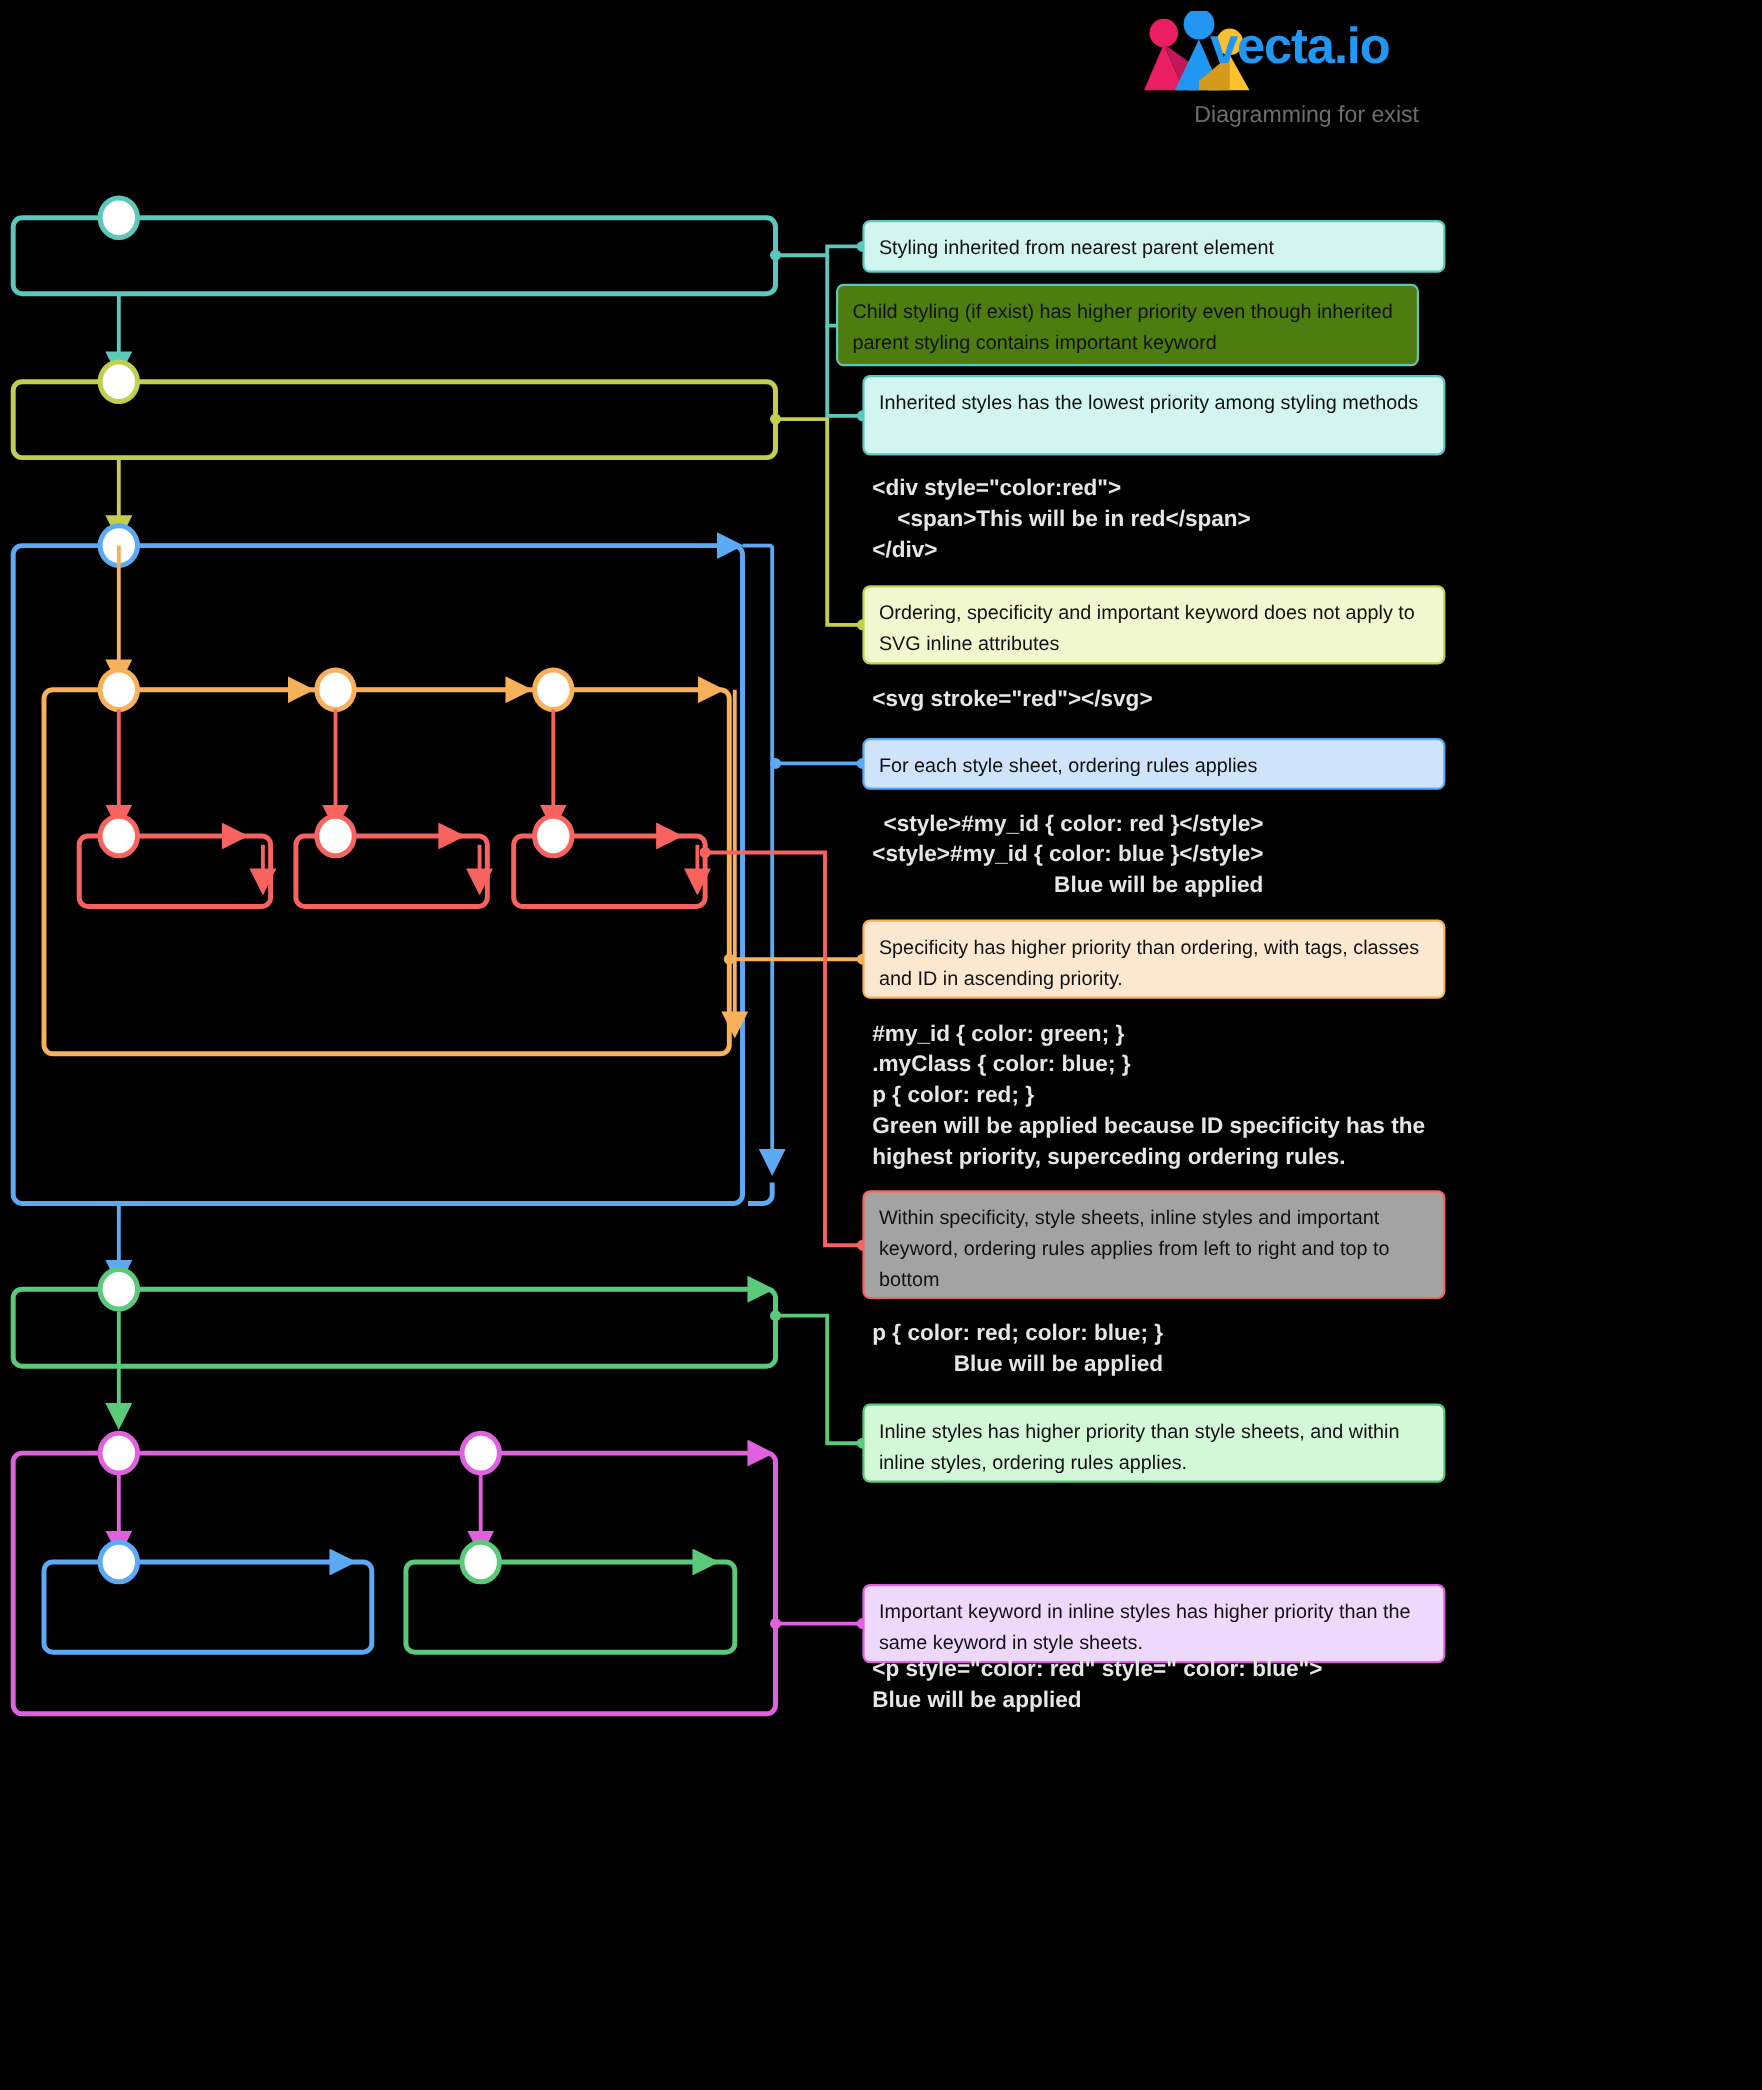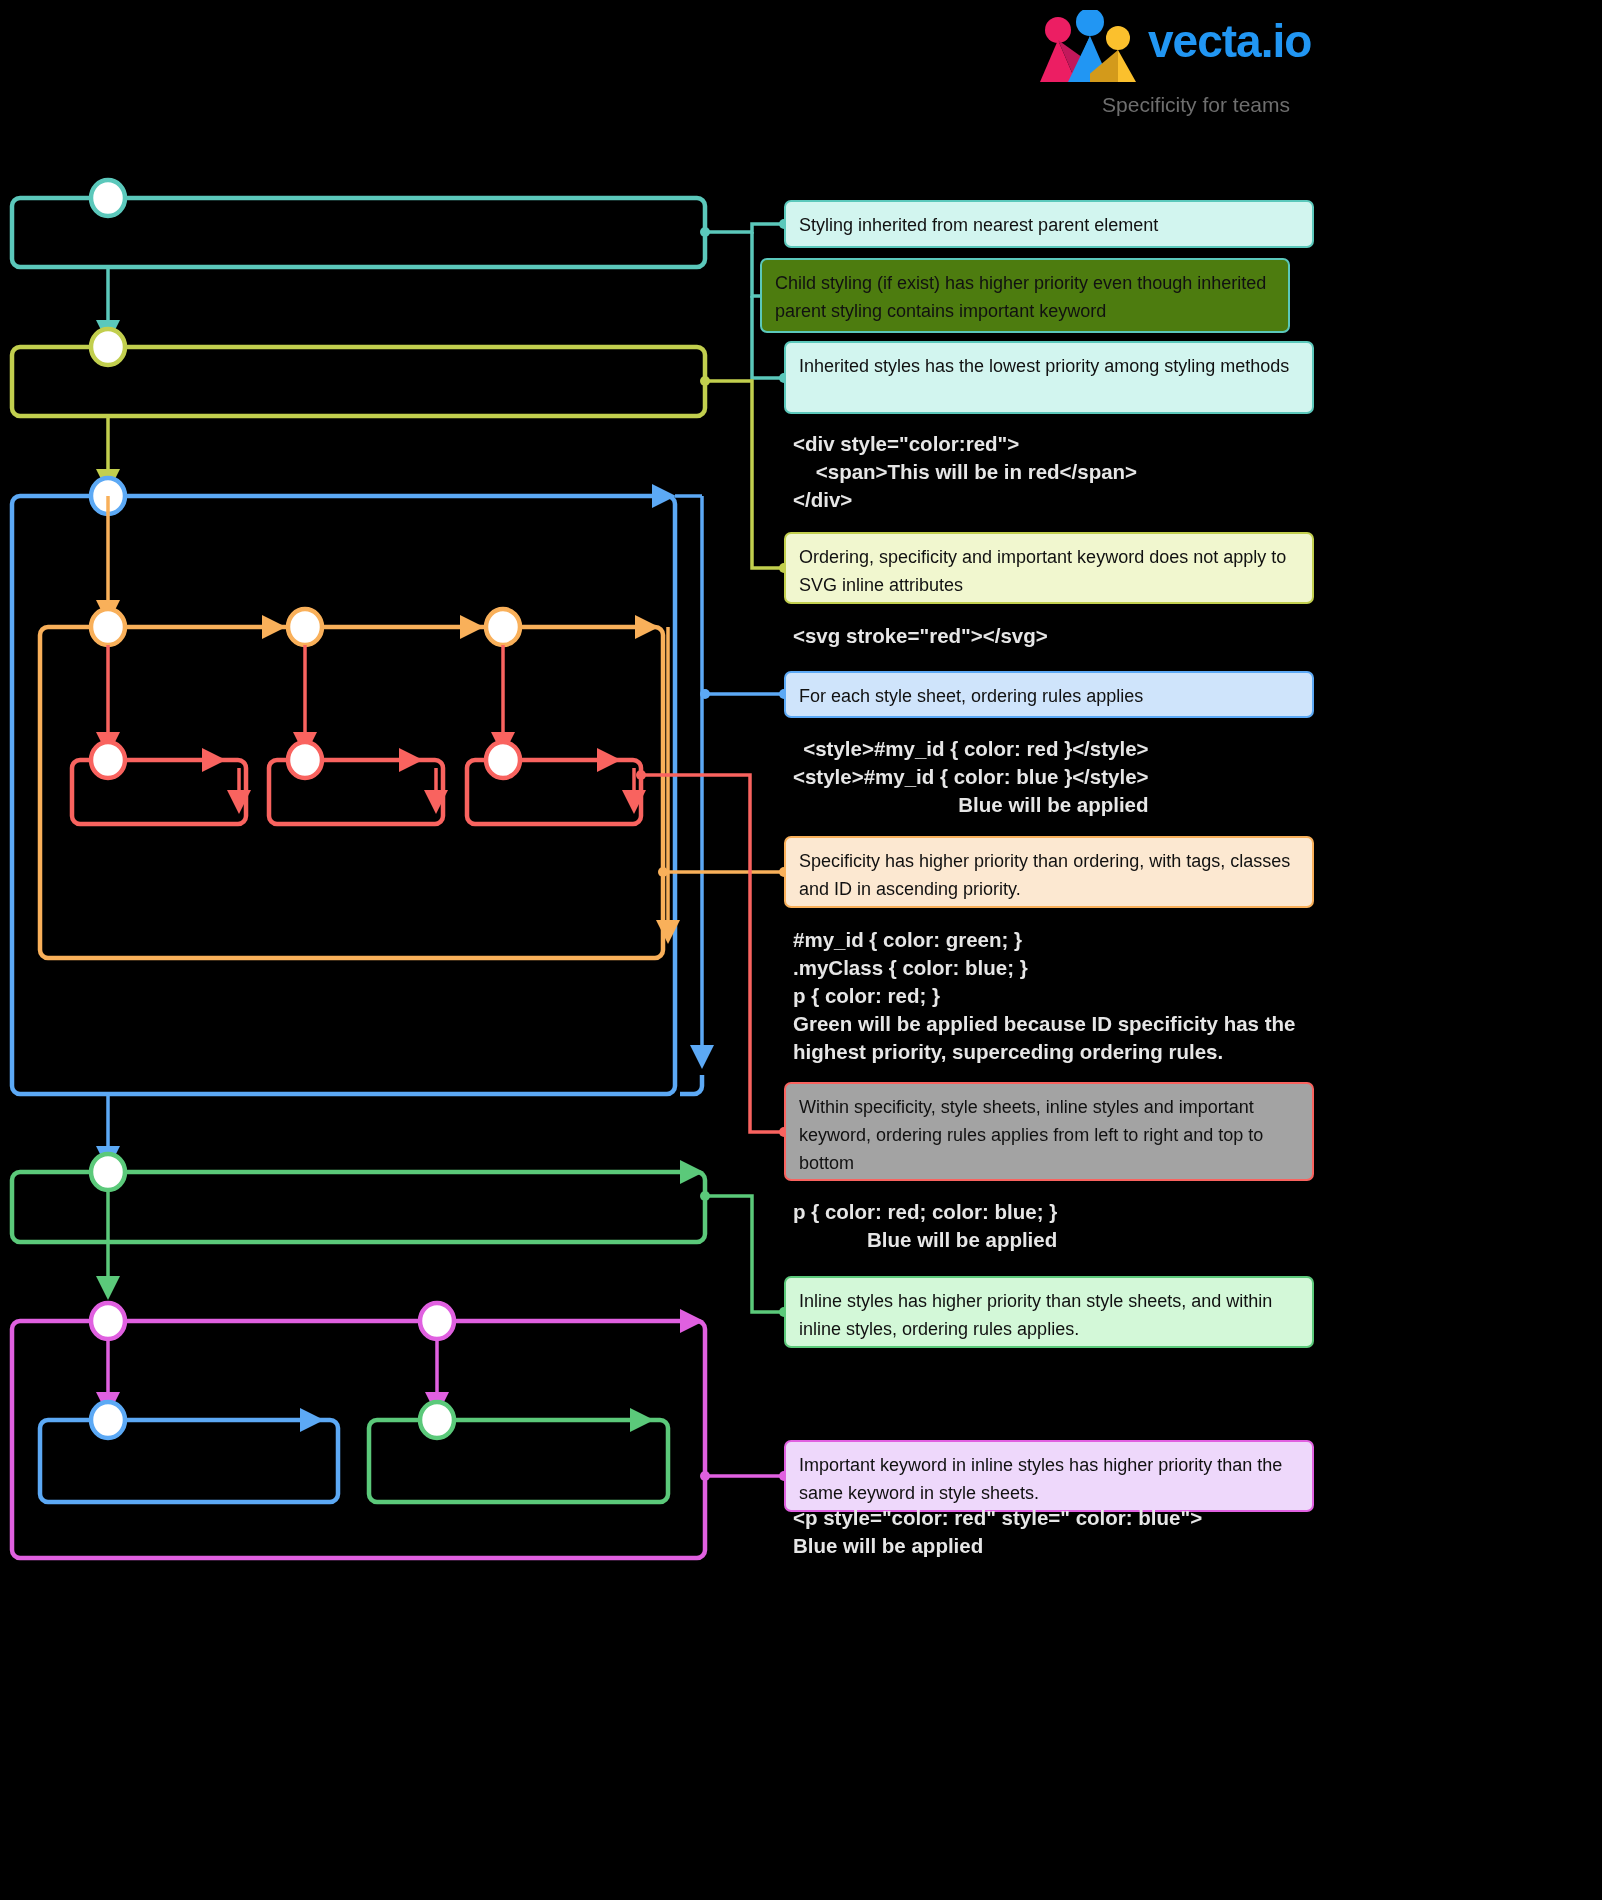--- a/index.html
+++ b/index.html
@@ -3,21 +3,21 @@
 <meta charset="utf-8">
 <style>
   html,body{margin:0;padding:0;background:#000;}
   body{width:1602px;height:1900px;position:relative;overflow:hidden;
        font-family:"Liberation Sans",sans-serif;}
 
   #diagram-svg{position:absolute;left:0;top:0;width:1602px;height:1900px;}
 
   .logo-wrap{position:absolute;left:1040px;top:10px;width:250px;height:80px;}
   .logo-text{position:absolute;left:1100px;top:14px;font-size:46px;font-weight:bold;
-             color:#2196f3;letter-spacing:-1px;margin-left:48px;}
+             color:#2196f3;letter-spacing:-1px;}
   .logo-tag{position:absolute;left:1045px;top:93px;width:245px;text-align:right;
             font-size:21px;color:#6e6e6e;}
 
   .note{position:absolute;border-radius:7px;box-sizing:border-box;
         padding:9px 13px;font-size:18px;line-height:28px;color:#111;}
   .code{position:absolute;font-size:20.5px;line-height:28px;color:#e6e6e6;
         font-weight:bold;white-space:pre;}
 </style>
 </head>
 <body>
@@ -29,21 +29,21 @@
     <circle cx="78" cy="28" r="12" fill="#fbc02d"></circle>
     <path d="M18 30 L0 72 L36 72 Z" fill="#ec1e63"></path>
     <path d="M18 30 L36 72 L60 60 Z" fill="#c2185b"></path>
     <path d="M50 26 L30 72 L70 72 Z" fill="#2196f3"></path>
     <path d="M78 40 L58 72 L96 72 Z" fill="#fbc02d"></path>
     <path d="M78 40 L40 72 L78 72 Z" fill="#d39a1b"></path>
     <path d="M50 26 L28 72 L50 72 Z" fill="#2196f3"></path>
   </svg>
 </div>
 <div class="logo-text">vecta.io</div>
-<div class="logo-tag">Specificity for teams</div>
+<div class="logo-tag">Diagramming for exist</div>
 
 <svg id="diagram-svg">
   <defs>
     <marker id="ar-teal" markerWidth="7" markerHeight="7" refX="3" refY="3.5" orient="auto">
       <path d="M0 0 L7 3.5 L0 7 Z" fill="#5bc8bb"></path>
       </marker>
     <marker id="ar-olive" markerWidth="7" markerHeight="7" refX="3" refY="3.5" orient="auto">
       <path d="M0 0 L7 3.5 L0 7 Z" fill="#c2cf4e"></path>
       </marker>
     <marker id="ar-blue" markerWidth="7" markerHeight="7" refX="3" refY="3.5" orient="auto">

